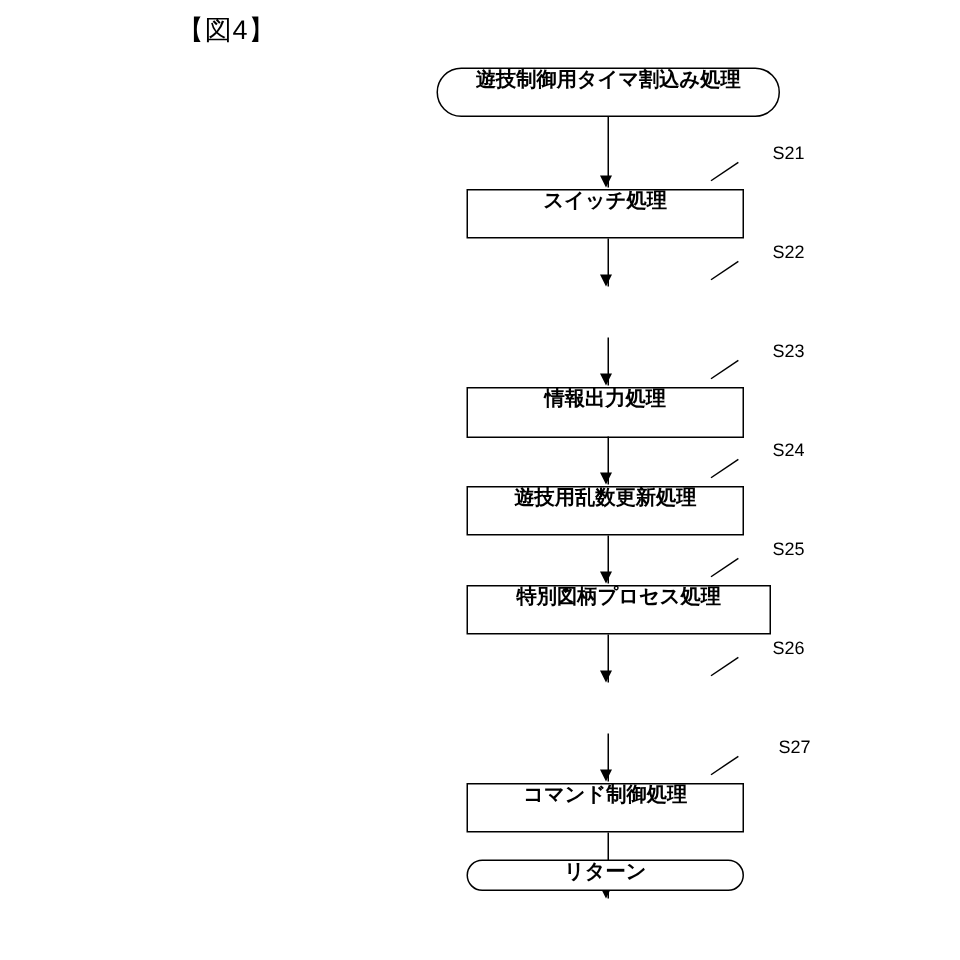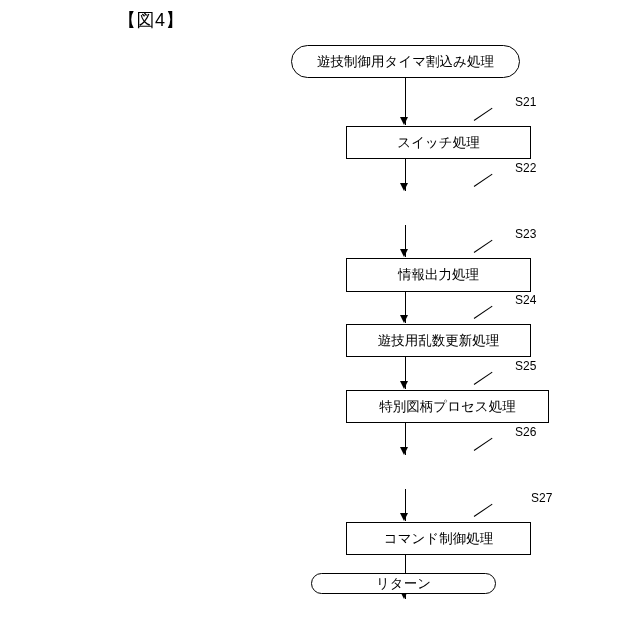--- a/index.html
+++ b/index.html
@@ -28,32 +28,32 @@
     top: 0;
     width: 640px;
     height: 640px;
   }
   .node {
     position: absolute;
     box-sizing: border-box;
     border: 1.4px solid #000000;
     background: #ffffff;
     display: flex;
-    align-items: center;
+    align-items: flex-start;
     justify-content: center;
     font-size: 13.5px;
     line-height: 1;
     white-space: nowrap;
+    font-weight: bold;
   }
   .node.terminal {
     border-radius: 18px;
   }
   .node.process {
     border-radius: 0;
-    margin-left: 35px;
   }
   .step-label {
     position: absolute;
     font-size: 12px;
     font-family: "Liberation Sans", sans-serif;
     white-space: nowrap;
     margin-left: 24px;
   }
   .connector {
     position: absolute;
@@ -134,21 +134,21 @@
   <div class="tick" style="left:474px; top:450px; width:22px; transform: rotate(-34deg);"></div>
   <div class="step-label" style="left:491px; top:425px;">S26</div>
 
   <div class="connector" style="left:405px; top:489px; height:32px;"></div>
   <div class="arrowhead" style="left:400px; top:513px;"></div>
 
   <div class="node process" style="left:311px; top:522px; width:185px; height:33px;">
     <span>コマンド制御処理</span>
   </div>
   <div class="tick" style="left:474px; top:516px; width:22px; transform: rotate(-34deg);"></div>
-  <div class="step-label" style="left:507px; top:491px;">S27</div>
+  <div class="step-label" style="left:495px; top:491px;">S27</div>
 
   <div class="connector" style="left:405px; top:555px; height:44px;"></div>
   <div class="arrowhead" style="left:400px; top:591px;"></div>
 
   <div class="node terminal" style="left:311px; top:573px; width:185px; height:21px;">
     <span>リターン</span>
   </div>
 
 </div>
 

